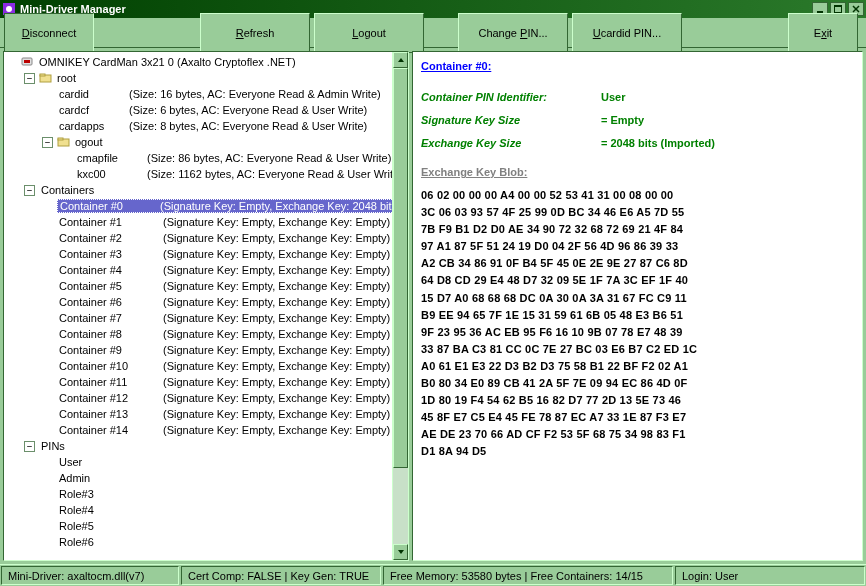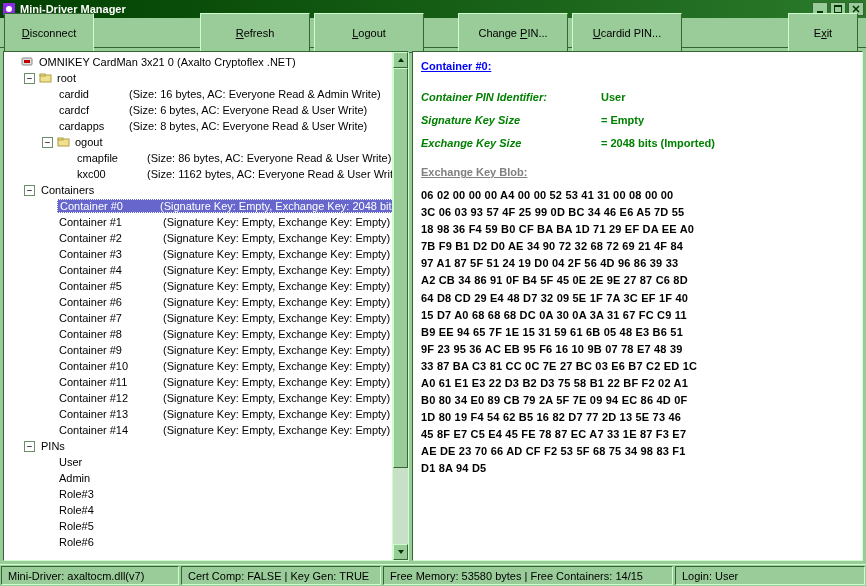--- a/index.html
+++ b/index.html
@@ -326,31 +326,30 @@
         <div class="v">= Empty</div>
       </div>
     <div class="kv">
         <div class="k">Exchange Key Size</div>
         <div class="v">= 2048 bits (Imported)</div>
       </div>
     <div class="bloblbl">Exchange Key Blob:</div>
     <div class="blob" id="blob">
         <div>06 02 00 00 00 A4 00 00 52 53 41 31 00 08 00 00</div>
         <div>3C 06 03 93 57 4F 25 99 0D BC 34 46 E6 A5 7D 55</div>
-        <div>18 98 36 F4 59 B0 CF BA BA 1D 71 29 EF DA EE A0</div>
         <div>7B F9 B1 D2 D0 AE 34 90 72 32 68 72 69 21 4F 84</div>
         <div>97 A1 87 5F 51 24 19 D0 04 2F 56 4D 96 86 39 33</div>
         <div>A2 CB 34 86 91 0F B4 5F 45 0E 2E 9E 27 87 C6 8D</div>
         <div>64 D8 CD 29 E4 48 D7 32 09 5E 1F 7A 3C EF 1F 40</div>
         <div>15 D7 A0 68 68 68 DC 0A 30 0A 3A 31 67 FC C9 11</div>
         <div>B9 EE 94 65 7F 1E 15 31 59 61 6B 05 48 E3 B6 51</div>
         <div>9F 23 95 36 AC EB 95 F6 16 10 9B 07 78 E7 48 39</div>
         <div>33 87 BA C3 81 CC 0C 7E 27 BC 03 E6 B7 C2 ED 1C</div>
         <div>A0 61 E1 E3 22 D3 B2 D3 75 58 B1 22 BF F2 02 A1</div>
-        <div>B0 80 34 E0 89 CB 79 2A 5F 7E 09 94 EC 86 4D 0F</div>
+        <div>B0 80 34 E0 89 CB 41 2A 5F 7E 09 94 EC 86 4D 0F</div>
         <div>1D 80 19 F4 54 62 B5 16 82 D7 77 2D 13 5E 73 46</div>
         <div>45 8F E7 C5 E4 45 FE 78 87 EC A7 33 1E 87 F3 E7</div>
         <div>AE DE 23 70 66 AD CF F2 53 5F 68 75 34 98 83 F1</div>
         <div>D1 8A 94 D5</div>
       </div>
   </div>
 </div>
 
 <div class="status">
   <div class="status-cell" style="width:178px">Mini-Driver: axaltocm.dll(v7)</div>

